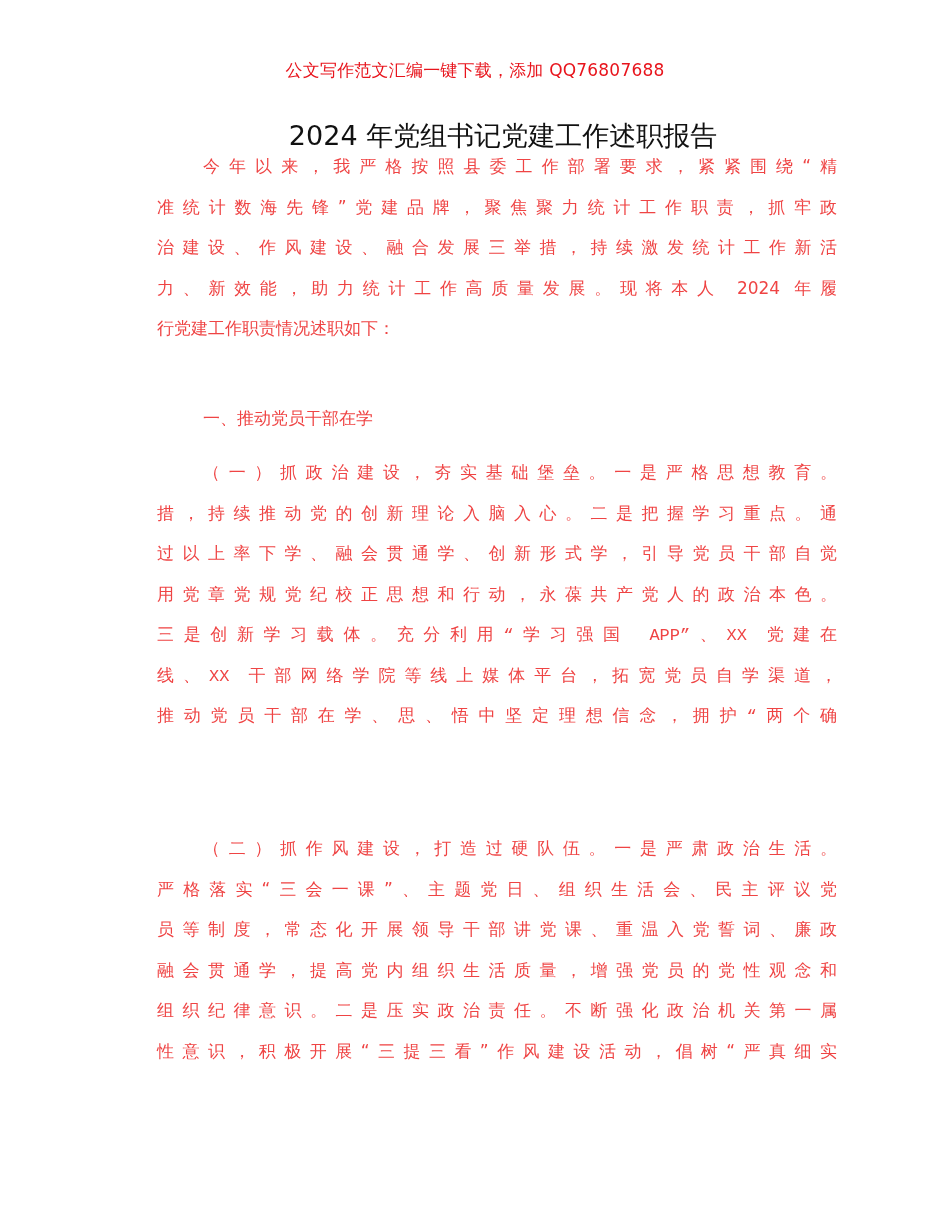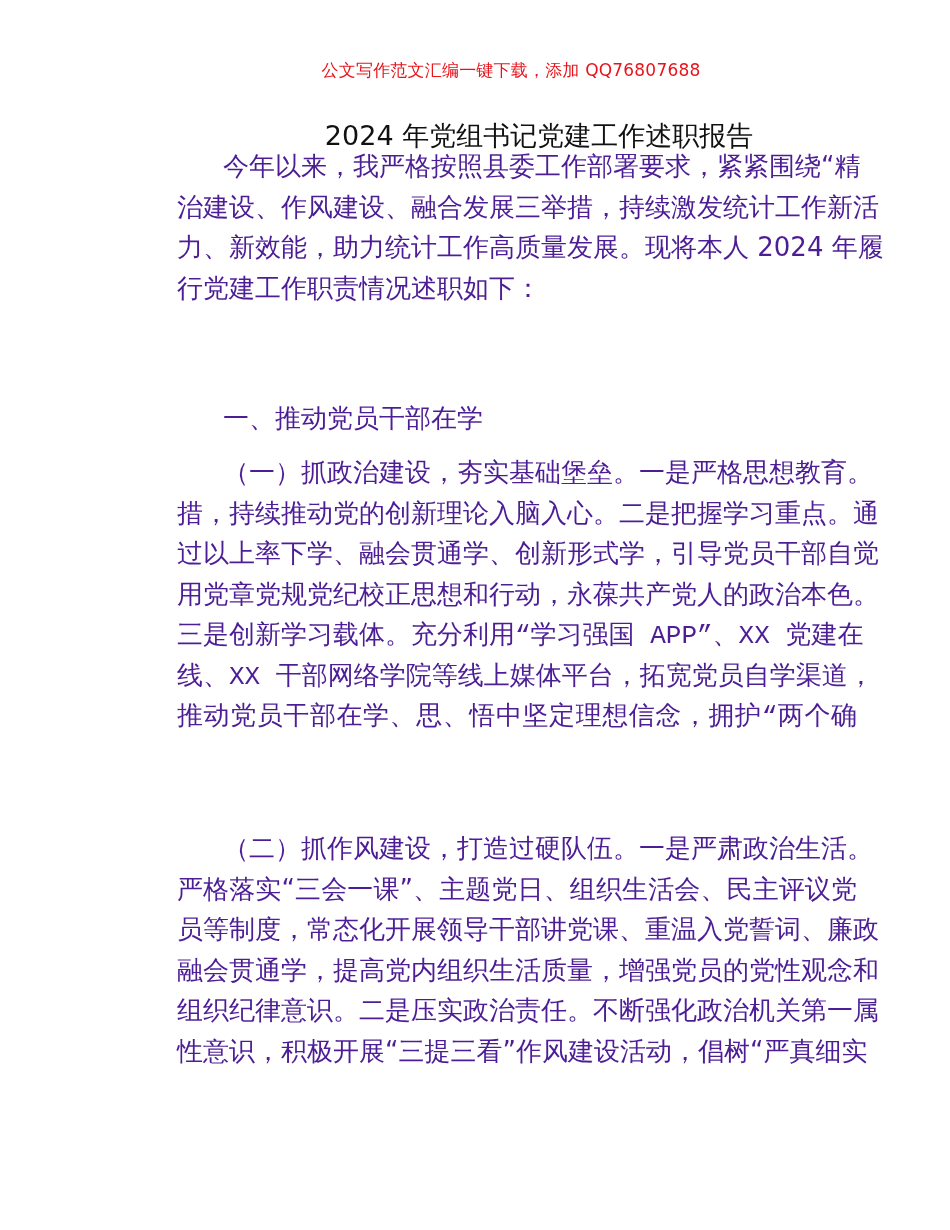--- a/index.html
+++ b/index.html
@@ -14,21 +14,20 @@
       overflow: hidden;
       font-family: "DejaVu Sans", "Liberation Sans", sans-serif;
       color: #111111;
     }
     .page {
       position: absolute;
       left: 0; top: 0;
       width: 854px;
       height: 1230px;
       background: #ffffff;
-      margin-left: 36px;
     }
     .header-banner {
       position: absolute;
       top: 58px;
       left: 0;
       width: 950px;
       text-align: center;
       font-size: 17px;
       color: #e8141c;
       letter-spacing: 0.2px;
@@ -39,25 +38,25 @@
       top: 116px;
       left: 0;
       width: 950px;
       text-align: center;
       font-size: 27px;
       line-height: 40px;
       color: #111;
     }
     .body-text {
       position: absolute;
-      left: 141px;
+      left: 157px;
       width: 680px;
-      font-size: 26px;
+      font-size: 17px;
       line-height: 40.5px;
-      color: #4c1d95;
+      color: #ef4444;
       text-align: justify;
     }
     .line {
       display: block;
       white-space: nowrap;
       height: 40.5px;
       text-align-last: justify;
     }
     .line.last {
       text-align-last: left;
@@ -74,20 +73,21 @@
 <body>
 
 <div class="page">
 
   <div class="header-banner">公文写作范文汇编一键下载，添加 QQ76807688</div>
 
   <h1 class="doc-title" style="margin:0;font-weight:normal;padding-left:28px;">2024 年党组书记党建工作述职报告</h1>
 
   <div class="body-text" id="intro">
     <span class="line indent">今年以来，我严格按照县委工作部署要求，紧紧围绕“精</span>
+    <span class="line">准统计数海先锋”党建品牌，聚焦聚力统计工作职责，抓牢政</span>
     <span class="line">治建设、作风建设、融合发展三举措，持续激发统计工作新活</span>
     <span class="line">力、新效能，助力统计工作高质量发展。现将本人 2024 年履</span>
     <span class="line last">行党建工作职责情况述职如下：</span>
   </div>
 
   <div class="body-text" id="section1-heading">
     <span class="line last indent">一、推动党员干部在学</span>
   </div>
 
   <div class="body-text" id="para1">

